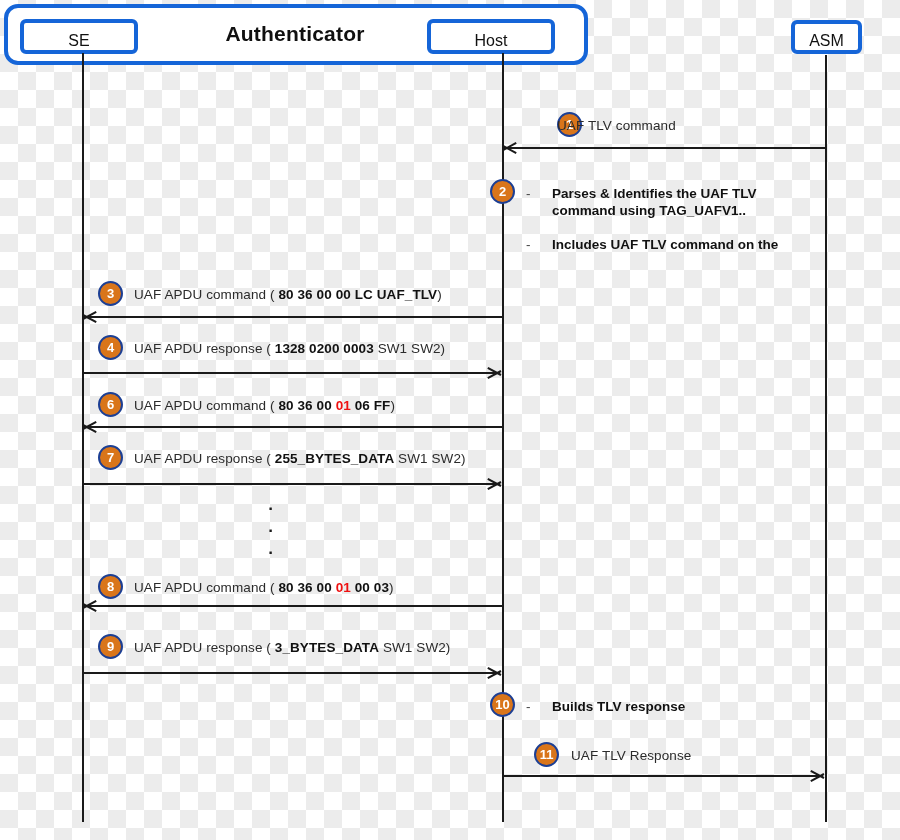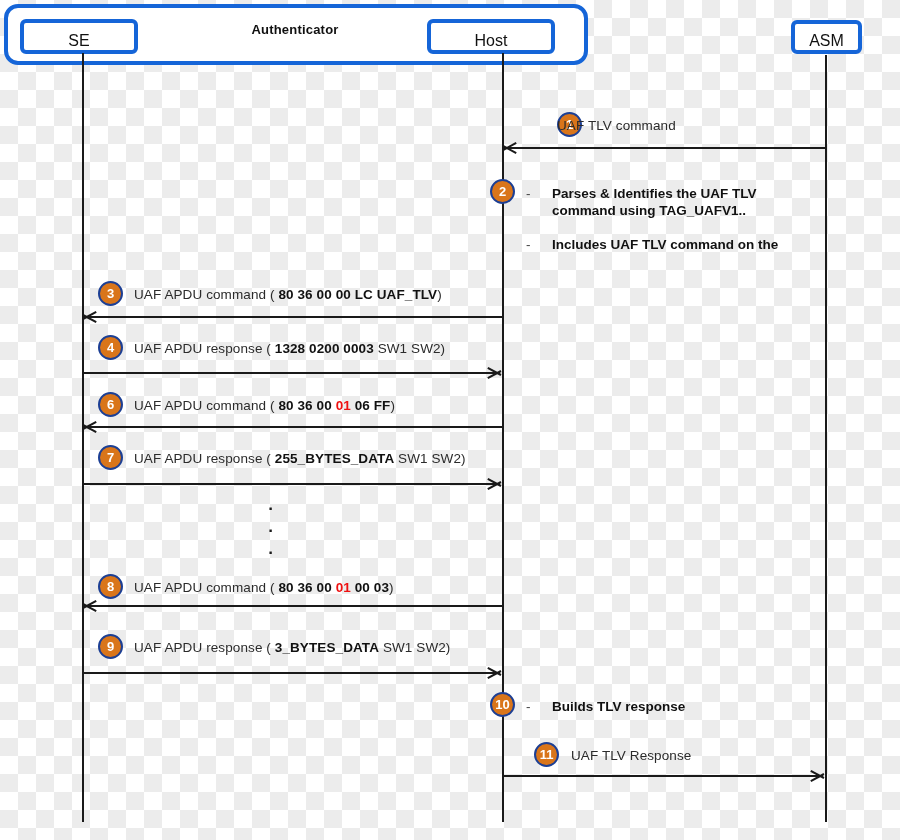--- a/index.html
+++ b/index.html
@@ -28,21 +28,21 @@
     border-radius: 14px;
     background: #ffffff;
     box-sizing: border-box;
   }
   .authenticator-title {
     position: absolute;
     left: 170px;
     top: 22px;
     width: 250px;
     text-align: center;
-    font-size: 13px;
+    font-size: 21px;
     font-weight: bold;
     color: #101010;
     letter-spacing: 0.2px;
   }
   .actor-box {
     position: absolute;
     border: 4px solid #1565d8;
     border-radius: 6px;
     background: #ffffff;
     box-sizing: border-box;

